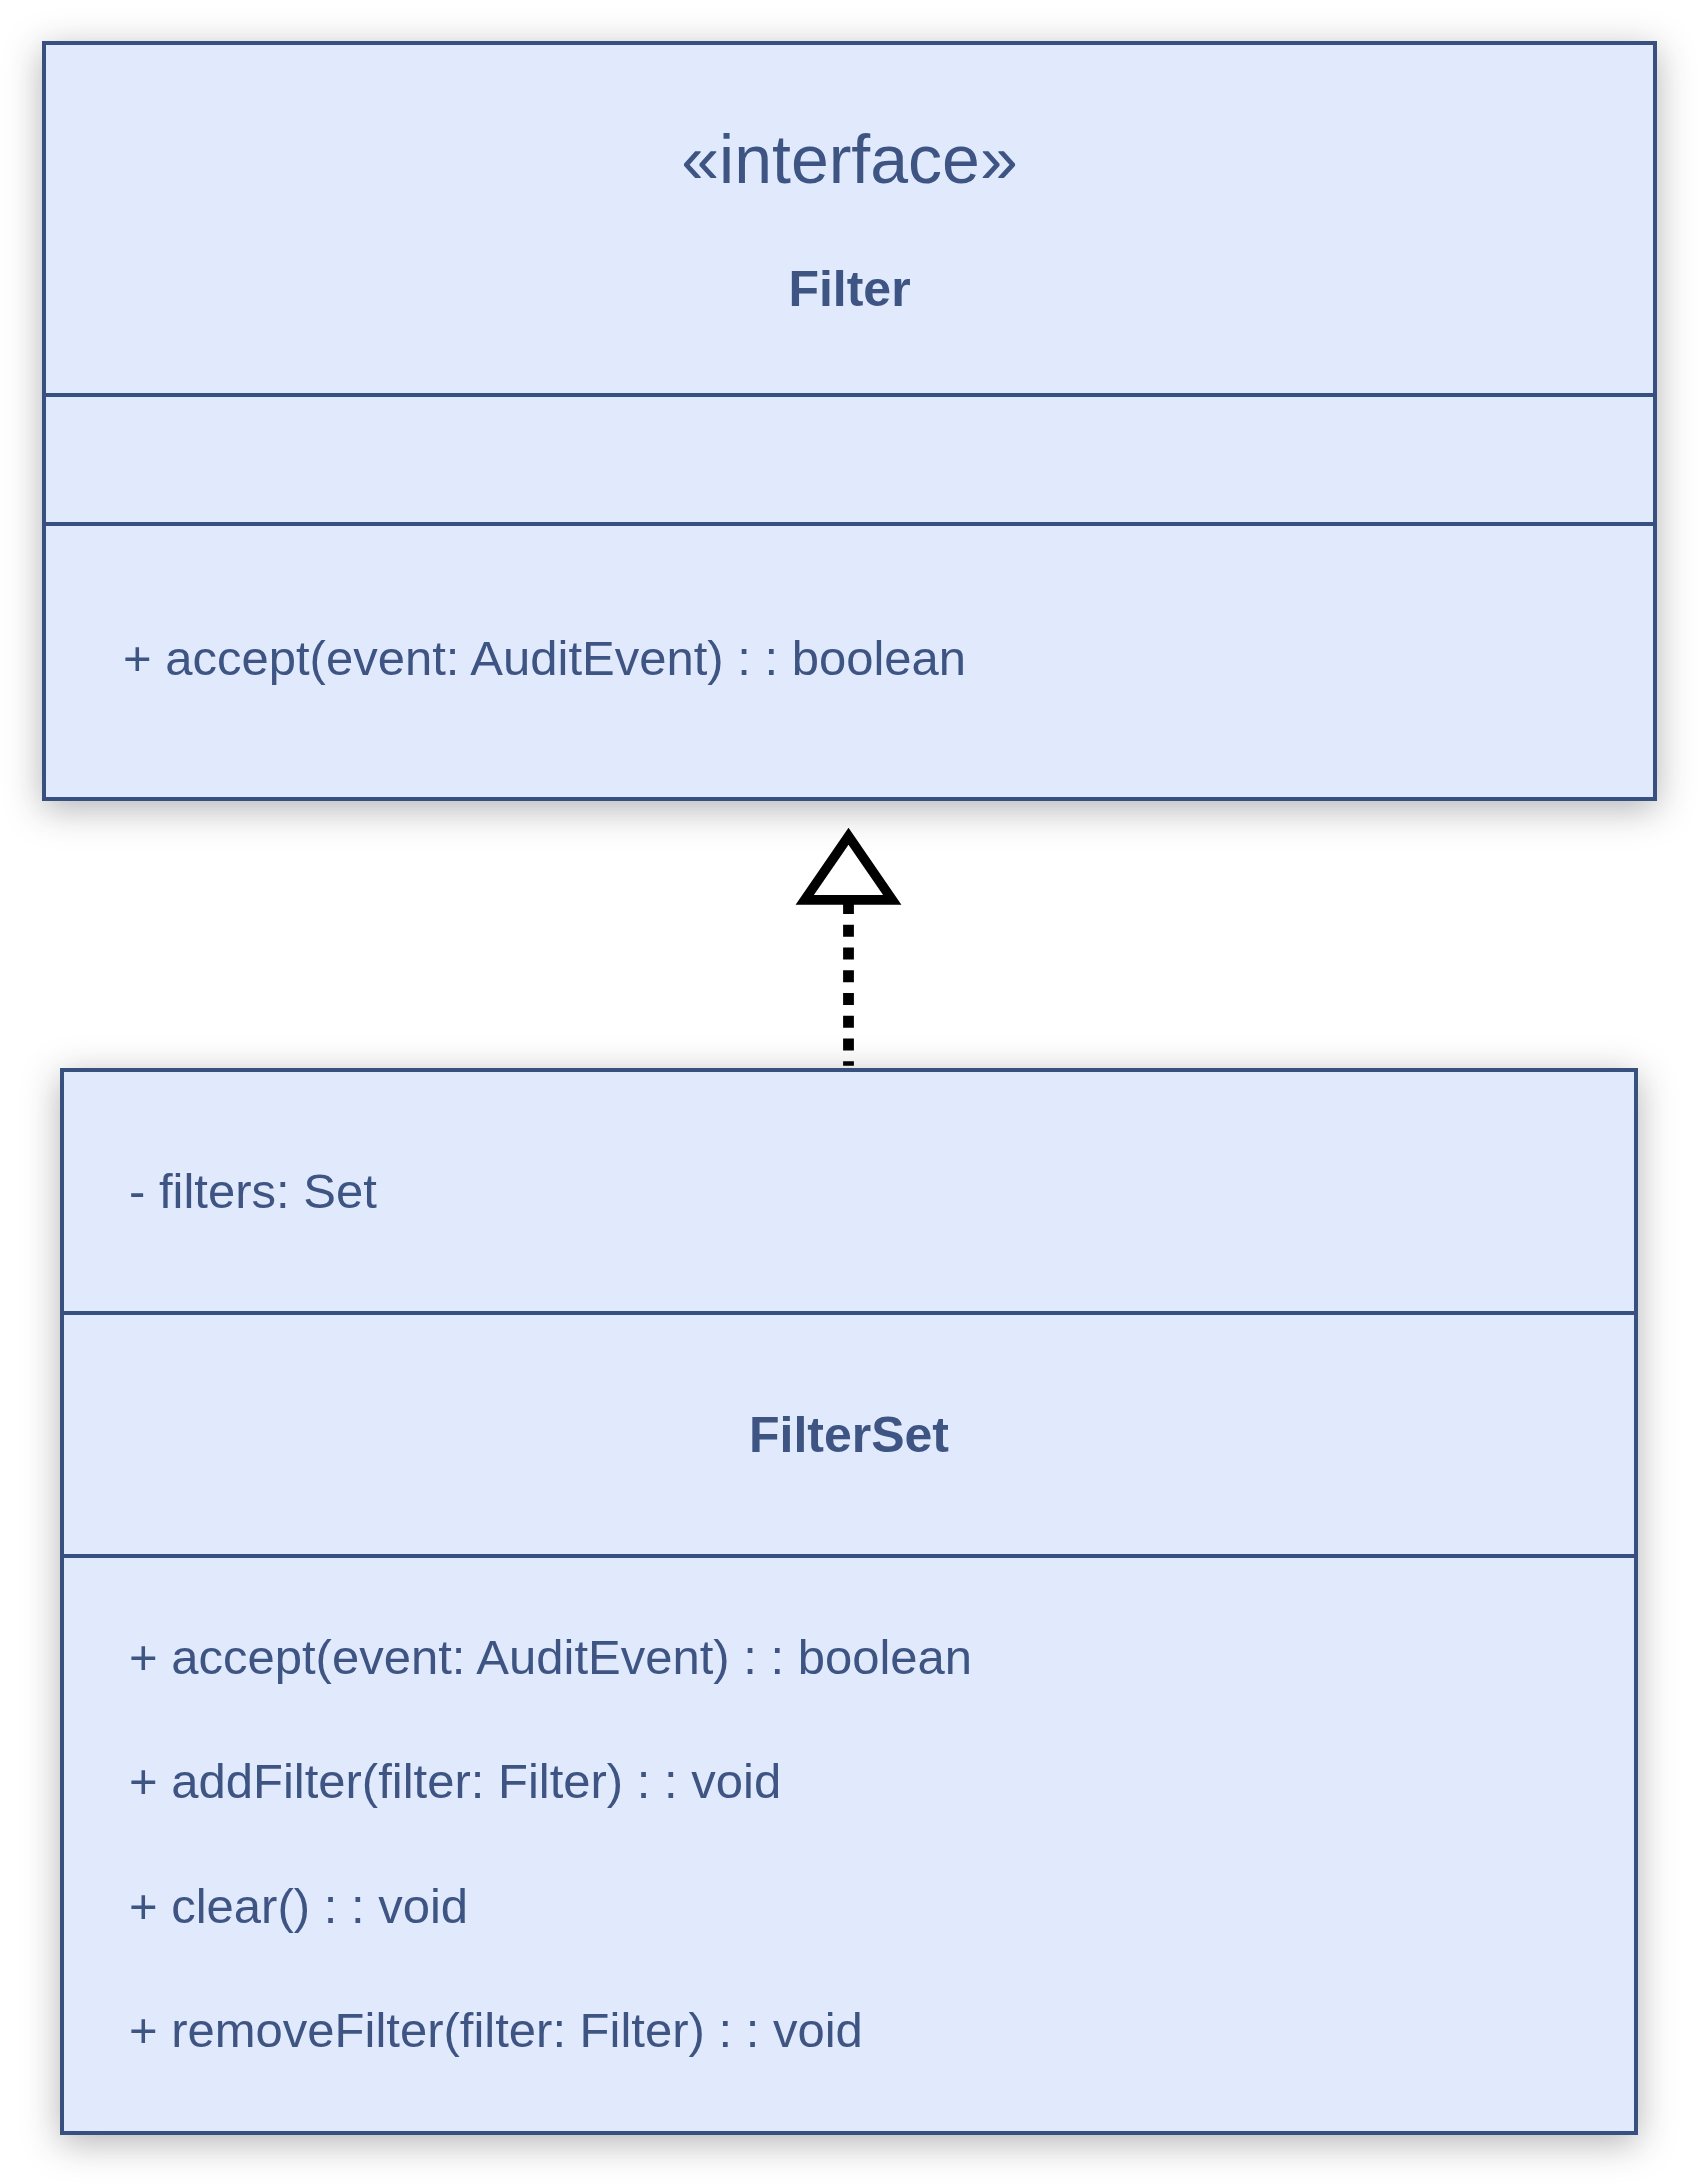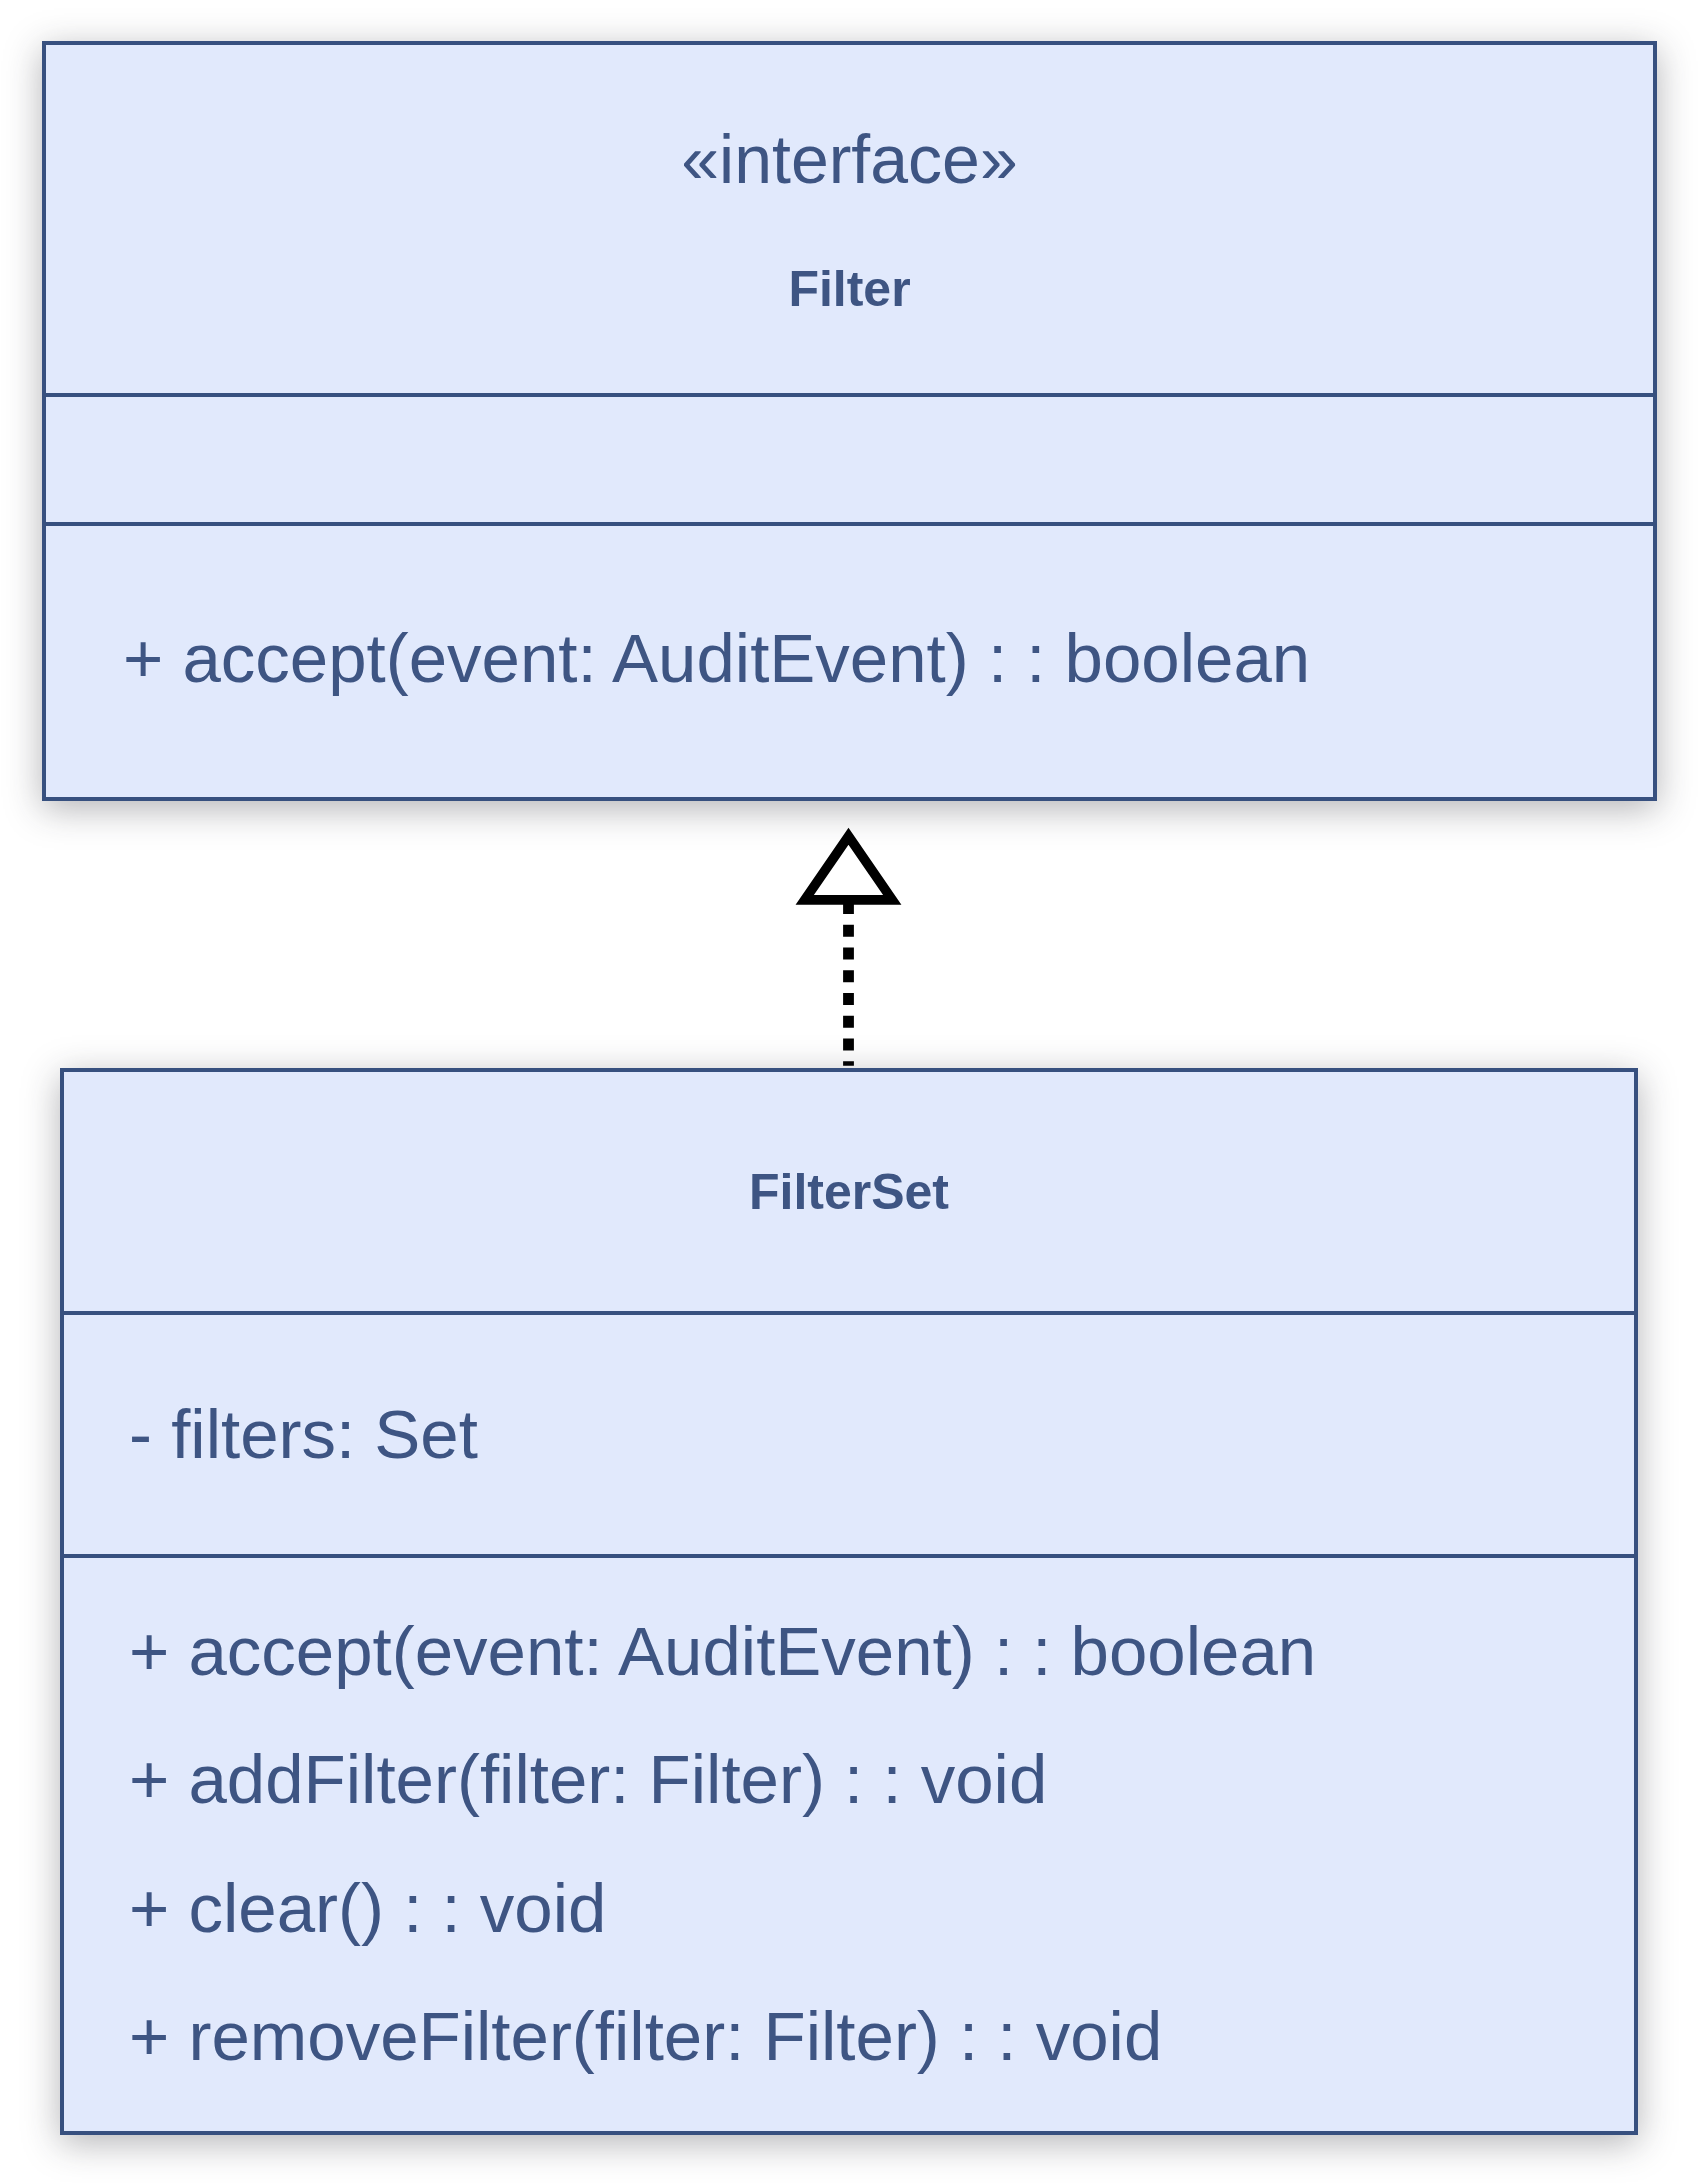--- a/index.html
+++ b/index.html
@@ -61,21 +61,21 @@
     font-weight: bold;
     line-height: 1.0;
   }
   .box-interface .sec-title   { height: 352px; }
   .box-interface .sec-attrs   { height: 129px; }
   .box-interface .sec-methods { height: 265px; }
   .box-filterset .sec-title   { height: 243px; }
   .box-filterset .sec-attrs   { height: 243px; }
   .box-filterset .sec-methods { height: 572px; justify-content: space-evenly; }
   .member-line {
-    font-size: 69px;
+    font-size: 49px;
     line-height: 1.0;
     padding-left: 65px;
     padding-right: 23px;
     white-space: nowrap;
   }
   .box-interface .member-line { padding-left: 77px; }
   .arrow-svg {
     position: absolute;
     left: 783px;
     top: 801px;
@@ -98,25 +98,25 @@
       <div class="member-line">+ accept(event: AuditEvent) : : boolean</div>
     </div>
   </div>
 
   <svg class="arrow-svg" viewBox="0 0 230 470">
     <line x1="115" y1="178" x2="115" y2="466" stroke="#000000" stroke-width="19" stroke-dasharray="21 19"></line>
     <polygon points="115,62 192,174 38,174" fill="#ffffff" stroke="#000000" stroke-width="17"></polygon>
   </svg>
 
   <div class="uml-box box-filterset">
+    <div class="sec sec-attrs sec-divided">
+      <div class="member-line">- filters: Set</div>
+    </div>
     <div class="sec sec-title sec-divided title-sec">
       <div class="class-name">FilterSet</div>
-    </div>
-    <div class="sec sec-attrs sec-divided">
-      <div class="member-line">- filters: Set</div>
     </div>
     <div class="sec sec-methods">
       <div class="member-line">+ accept(event: AuditEvent) : : boolean</div>
       <div class="member-line">+ addFilter(filter: Filter) : : void</div>
       <div class="member-line">+ clear() : : void</div>
       <div class="member-line">+ removeFilter(filter: Filter) : : void</div>
     </div>
   </div>
 
 </div>

